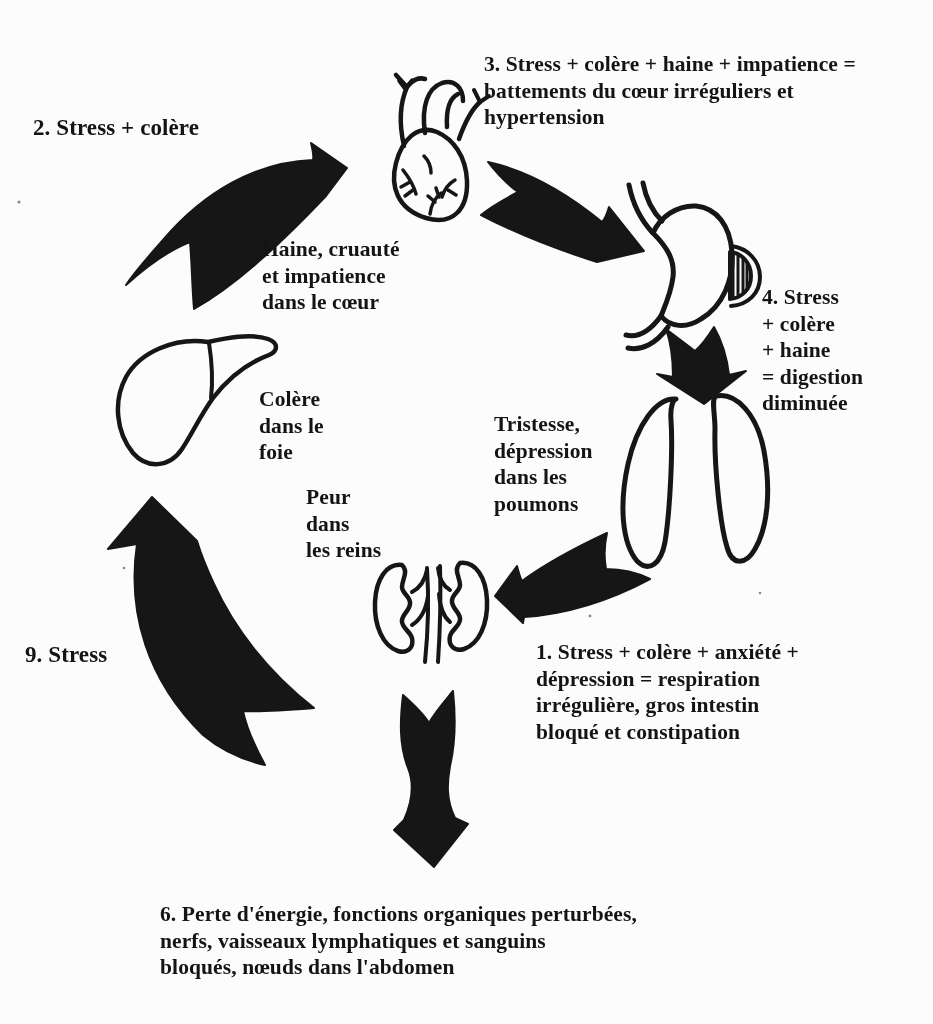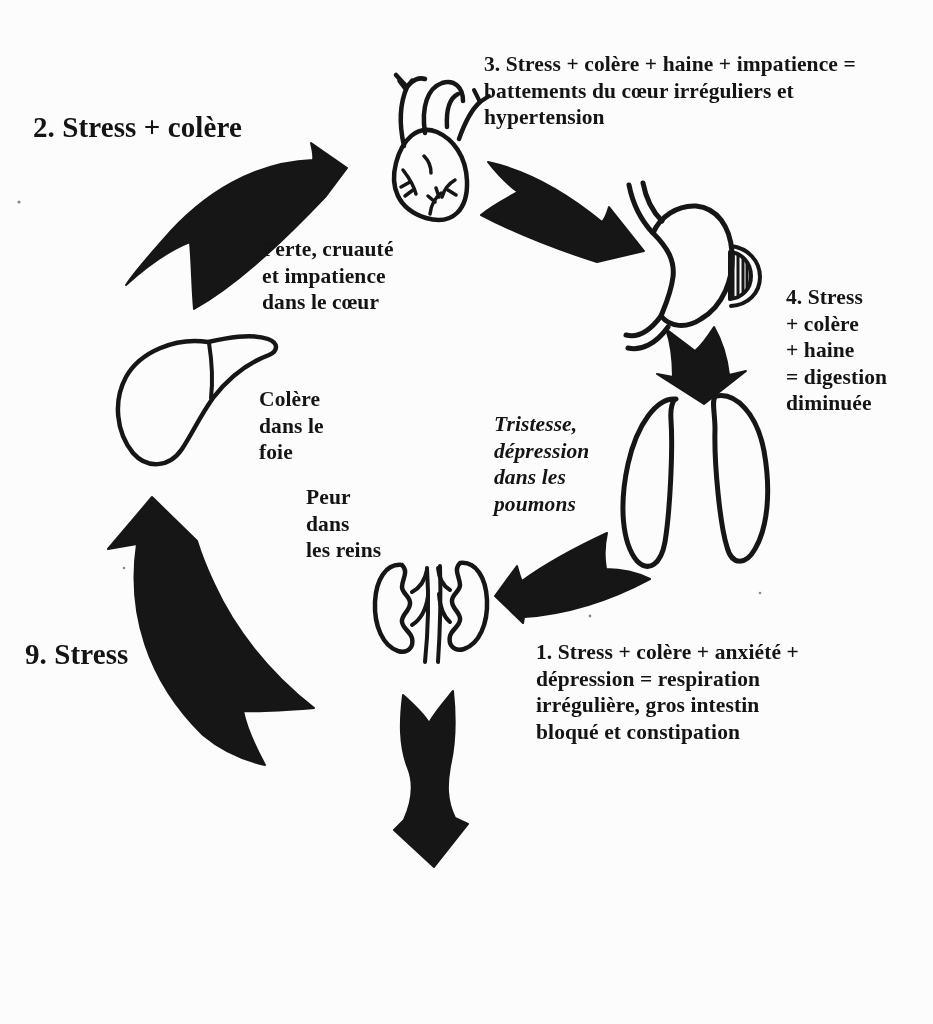--- a/index.html
+++ b/index.html
@@ -17,21 +17,21 @@
   .speck{fill:#8a8a8a;}
   .t{
     position:absolute;
     white-space:pre-line;
     font-weight:700;
     color:#141414;
     font-size:21.5px;
     line-height:26.5px;
     letter-spacing:0.1px;
   }
-  .t.big{font-size:29px;line-height:27px;text-align:center;}
+  .t.big{font-size:23px;line-height:27px;text-align:center;}
 </style>
 </head>
 <body>
 
 <div class="stage">
 
   <svg class="art" width="933" height="1024" viewBox="0 0 933 1024">
 
     <g>
       <path class="organ" stroke-width="4.5" d="M396,163 C390,186 397,209 426,218 C453,226 468,209 467,181 C466,156 453,139 437,132 C417,124 402,140 396,163 Z"></path>
@@ -124,45 +124,48 @@
       <circle class="speck" cx="124" cy="568" r="1.3"></circle>
     </g>
   </svg>
 
   <div class="t big" style="left:33px;top:114px;">2. Stress + colère</div>
 
   <div class="t" style="left:484px;top:51px;width:460px;">3. Stress + colère + haine + impatience =
 battements du cœur irréguliers et
 hypertension</div>
 
-  <div class="t" style="left:262px;top:236px;">Perte, cruauté
+  <div class="t" style="left:262px;top:236px;">Haine, cruauté
 et impatience
 dans le cœur</div>
 
 
-  <div class="t" style="left:762px;top:284px;margin-left:24px;">4. Stress
+  <div class="t" style="left:762px;top:284px;">4. Stress
 + colère
 + haine
 = digestion
 diminuée</div>
 
-  <div class="t" style="left:494px;top:411px;font-style:italic;">Tristesse,
+  <div class="t" style="left:494px;top:411px;">Tristesse,
 dépression
 dans les
 poumons</div>
 
   <div class="t" style="left:259px;top:386px;">Colère
 dans le
 foie</div>
 
   <div class="t" style="left:306px;top:484px;">Peur
 dans
 les reins</div>
 
   <div class="t big" style="left:25px;top:641px;">9. Stress</div>
 
   <div class="t" style="left:536px;top:639px;width:330px;">1. Stress + colère + anxiété +
  dépression = respiration
 irrégulière, gros intestin
 bloqué et constipation</div>
 
+  <div class="t" style="left:160px;top:901px;width:600px;">6. Perte d'énergie, fonctions organiques perturbées,
+nerfs, vaisseaux lymphatiques et sanguins
+bloqués, nœuds dans l'abdomen</div>
 
 </div>
 
 </body></html>

